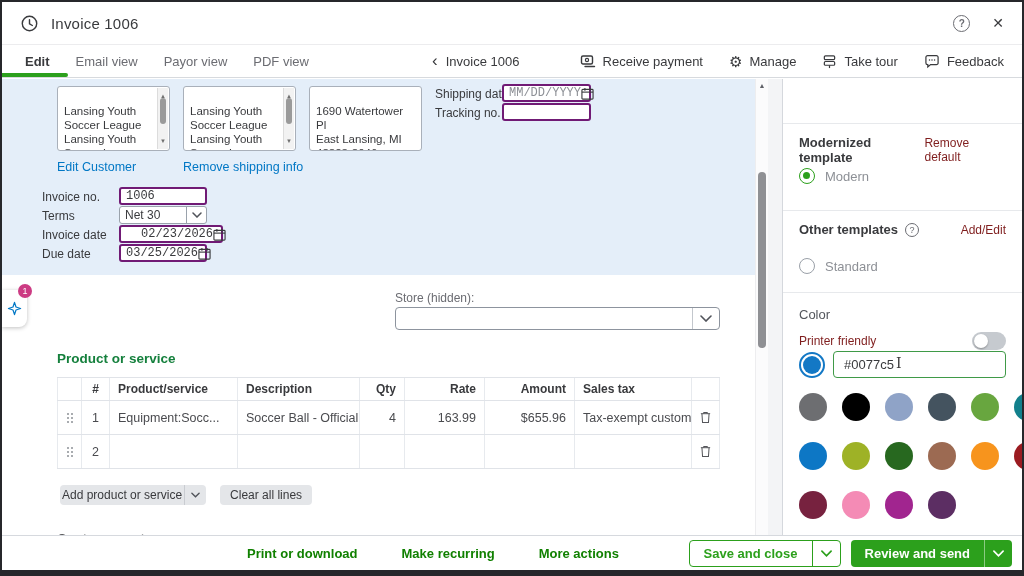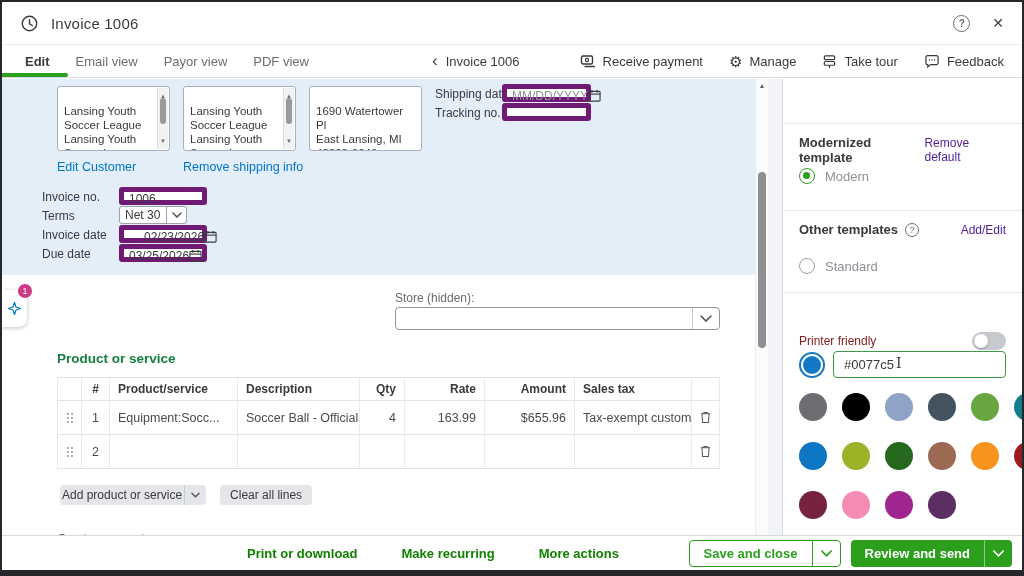--- a/index.html
+++ b/index.html
@@ -42,22 +42,22 @@
              line-height:14px; padding:3px 14px 3px 6px; white-space:pre-line; overflow:hidden; }
   .custbox.noscroll { padding-right:6px; }
   .tb-scroll { position:absolute; right:1px; top:1px; width:11px; height:61px; background:#f2f2f2; border-left:1px solid #dcdcdc; }
   .tb-scroll .arr { position:absolute; left:0; width:100%; text-align:center; font-size:6px; color:#707070; }
   .tb-scroll .arr.up { top:1px; } .tb-scroll .arr.dn { bottom:1px; }
   .tb-scroll .thumb { position:absolute; left:2px; top:10px; width:6px; height:26px; background:#9a9a9a; border-radius:3px; }
 
   .blue-link { position:absolute; top:81px; font-size:12.5px; color:#0077c5; }
 
   .fld-label { position:absolute; font-size:12px; color:#393a3d; }
-  .inp { position:absolute; height:18px; background:#fff; border:5px solid #701a75; border-radius:3px;
-         font-size:12px; color:#393a3d; display:flex; align-items:flex-start; padding:0 5px; }
+  .inp { position:absolute; height:18px; background:#fff; border:2px solid #701a75; border-radius:3px;
+         font-size:12px; color:#393a3d; display:flex; align-items:flex-end; padding:0 5px;font-family:Liberation Mono, monospace; }
   .inp .ph { color:#8d9096; }
   .inp .cal { margin-left:auto; }
   .sel { position:absolute; height:18px; background:#fff; border:1px solid #9aa2ac; border-radius:3px;
          font-size:12px; color:#393a3d; display:flex; align-items:stretch; }
   .sel .val { flex:1; display:flex; align-items:center; padding:0 5px; }
   .sel .chev { width:20px; border-left:1px solid #9aa2ac; display:flex; align-items:center; justify-content:center; }
 
   
   .store-label { position:absolute; left:393px; top:212px; font-size:12px; color:#6b6c72; }
   .store-sel { position:absolute; left:393px; top:228px; width:325px; height:23px; background:#fff;
@@ -105,21 +105,21 @@
   .vscroll .thumb { position:absolute; left:2px; top:93px; width:8px; height:176px; background:#8f9094; border-radius:4px; }
 
   
   .panel { position:absolute; left:780px; top:0; width:240px; height:458px; background:#fff; border-left:1px solid #d5d8dd; }
   .p-sec { position:absolute; left:16px; right:16px; }
   .p-title-row { top:12px; display:flex; align-items:center; }
   .p-title { font-size:14px; font-weight:bold; color:#393a3d; }
   .p-divider { position:absolute; left:0; right:0; height:1px; background:#e7e9ec; }
   .row-flex { display:flex; align-items:center; }
   .bold13 { font-size:13px; font-weight:bold; color:#393a3d; }
-  .plink { margin-left:auto; font-size:12px; color:#4c1d95; }
+  .plink { margin-left:auto; font-size:12px; color:#7f1d1d; }
   .radio-row { display:flex; align-items:center; gap:10px; }
   .radio { width:16px; height:16px; border-radius:50%; background:#fff; position:relative; }
   .radio.on { border:1.6px solid #2ca01c; }
   .radio.on::after { content:""; position:absolute; left:3px; top:3px; width:7px; height:7px; border-radius:50%; background:#2ca01c; }
   .radio.off { border:1.6px solid #9aa0a8; }
   .radio-lbl { font-size:13px; color:#8d9096; }
   .qmark { width:14px; height:14px; border:1.2px solid #6b6c72; border-radius:50%; font-size:9px; color:#6b6c72;
            display:flex; align-items:center; justify-content:center; margin-left:7px; }
   .toggle { margin-left:auto; width:34px; height:18px; border-radius:9px; background:#c6cacf; position:relative; }
   .toggle .knob { position:absolute; left:2px; top:2px; width:14px; height:14px; border-radius:50%; background:#fff;
@@ -261,31 +261,31 @@
       <div class="inp" style="left:500px; top:24px; width:89px;">
         <span></span>
       </div>
 
       <div class="fld-label" style="left:40px; top:111px;">Invoice no.</div>
       <div class="inp" style="left:117px; top:108px; width:88px;">
         <span>1006</span>
       </div>
 
       <div class="fld-label" style="left:40px; top:130px;">Terms</div>
-      <div class="sel" style="left:117px; top:127px; width:68px;">
+      <div class="sel" style="left:117px; top:127px; width:88px;">
         <span class="val">Net 30</span>
         <span class="chev">
           <svg width="10" height="6" viewBox="0 0 10 6">
               <path d="M1 1l4 4 4-4" fill="none" stroke="#50535a" stroke-width="1.5" stroke-linecap="round"></path>
             </svg>
         </span>
       </div>
 
       <div class="fld-label" style="left:40px; top:149px;">Invoice date</div>
-      <div class="inp" style="left:117px; top:146px; width:88px;padding-left:20px;">
+      <div class="inp" style="left:117px; top:146px; width:104px;padding-left:20px;">
         <span>02/23/2026</span>
         <span class="cal">
           <svg width="13" height="13" viewBox="0 0 14 14">
               <rect x="1" y="2.5" width="12" height="10.5" rx="1" fill="none" stroke="#393a3d" stroke-width="1.2"></rect>
               <path d="M1 5.5h12" stroke="#393a3d" stroke-width="1.2"></path>
               <path d="M4.2 1v3M9.8 1v3" stroke="#393a3d" stroke-width="1.2"></path>
             </svg>
         </span>
       </div>
 
@@ -430,20 +430,21 @@
         <a class="plink">Add/Edit</a>
       </div>
 
       <div class="p-sec radio-row" style="top:179px;">
         <span class="radio off"></span>
         <span class="radio-lbl">Standard</span>
       </div>
 
       <div class="p-divider" style="top:213px;"></div>
 
+      <div class="p-sec" style="top:228px; font-size:13px; color:#53565c;">Color</div>
 
       <div class="p-sec row-flex" style="top:253px;">
         <span style="font-size:12px; color:#7f1d1d;">Printer friendly</span>
         <span class="toggle">
             <span class="knob"></span>
           </span>
       </div>
 
       <div class="p-sec row-flex" style="top:272px;">
         <span class="color-circ">

